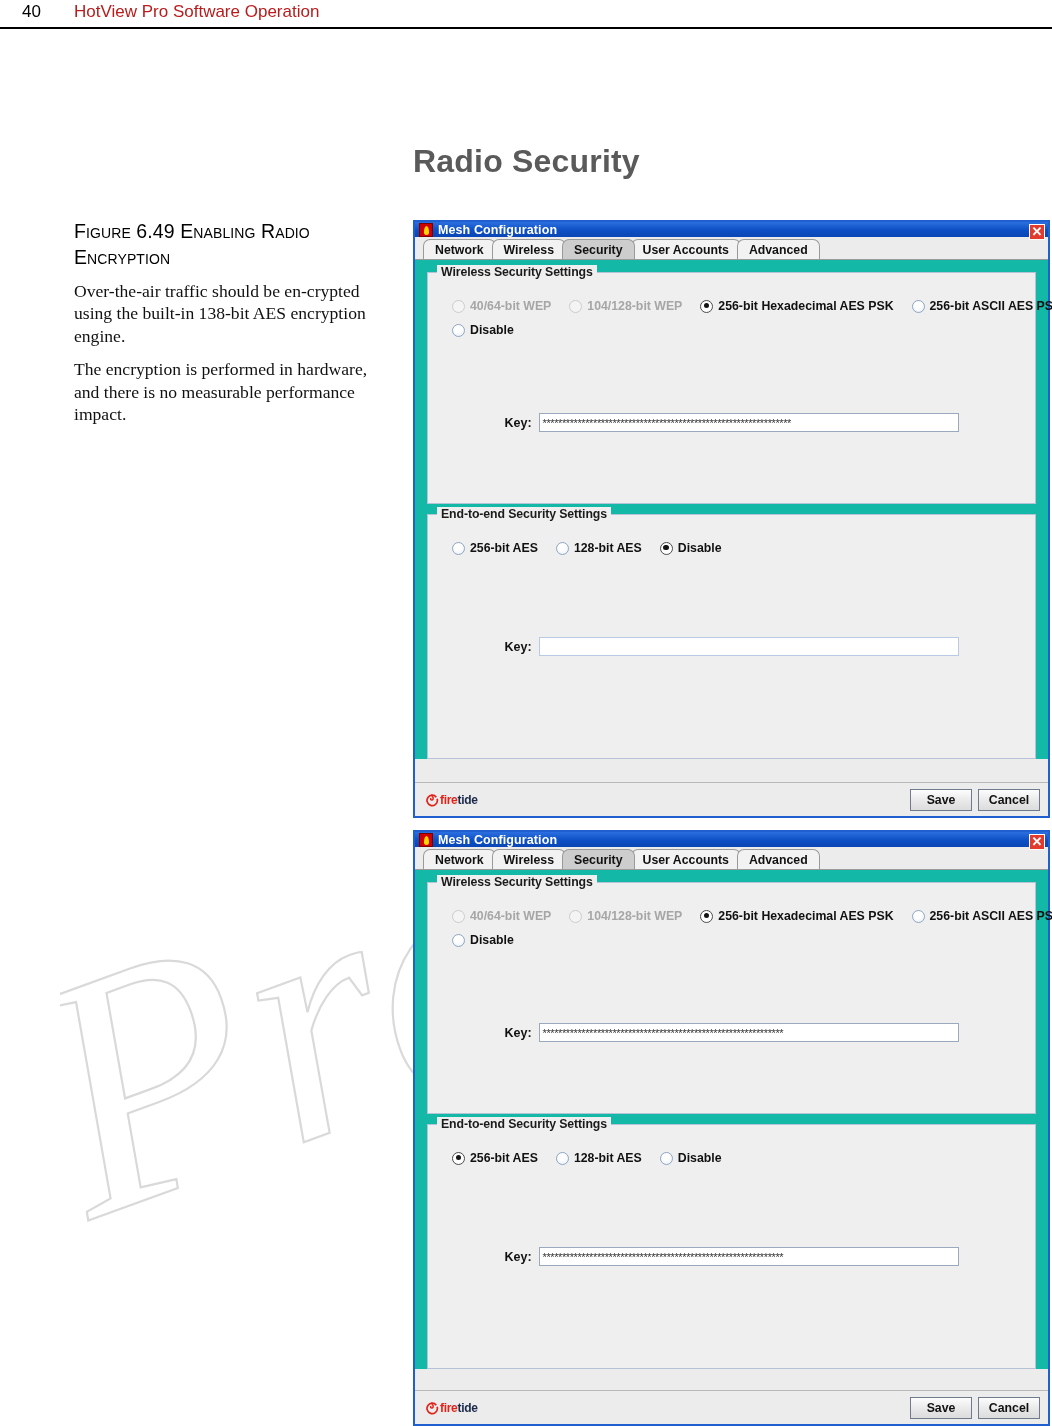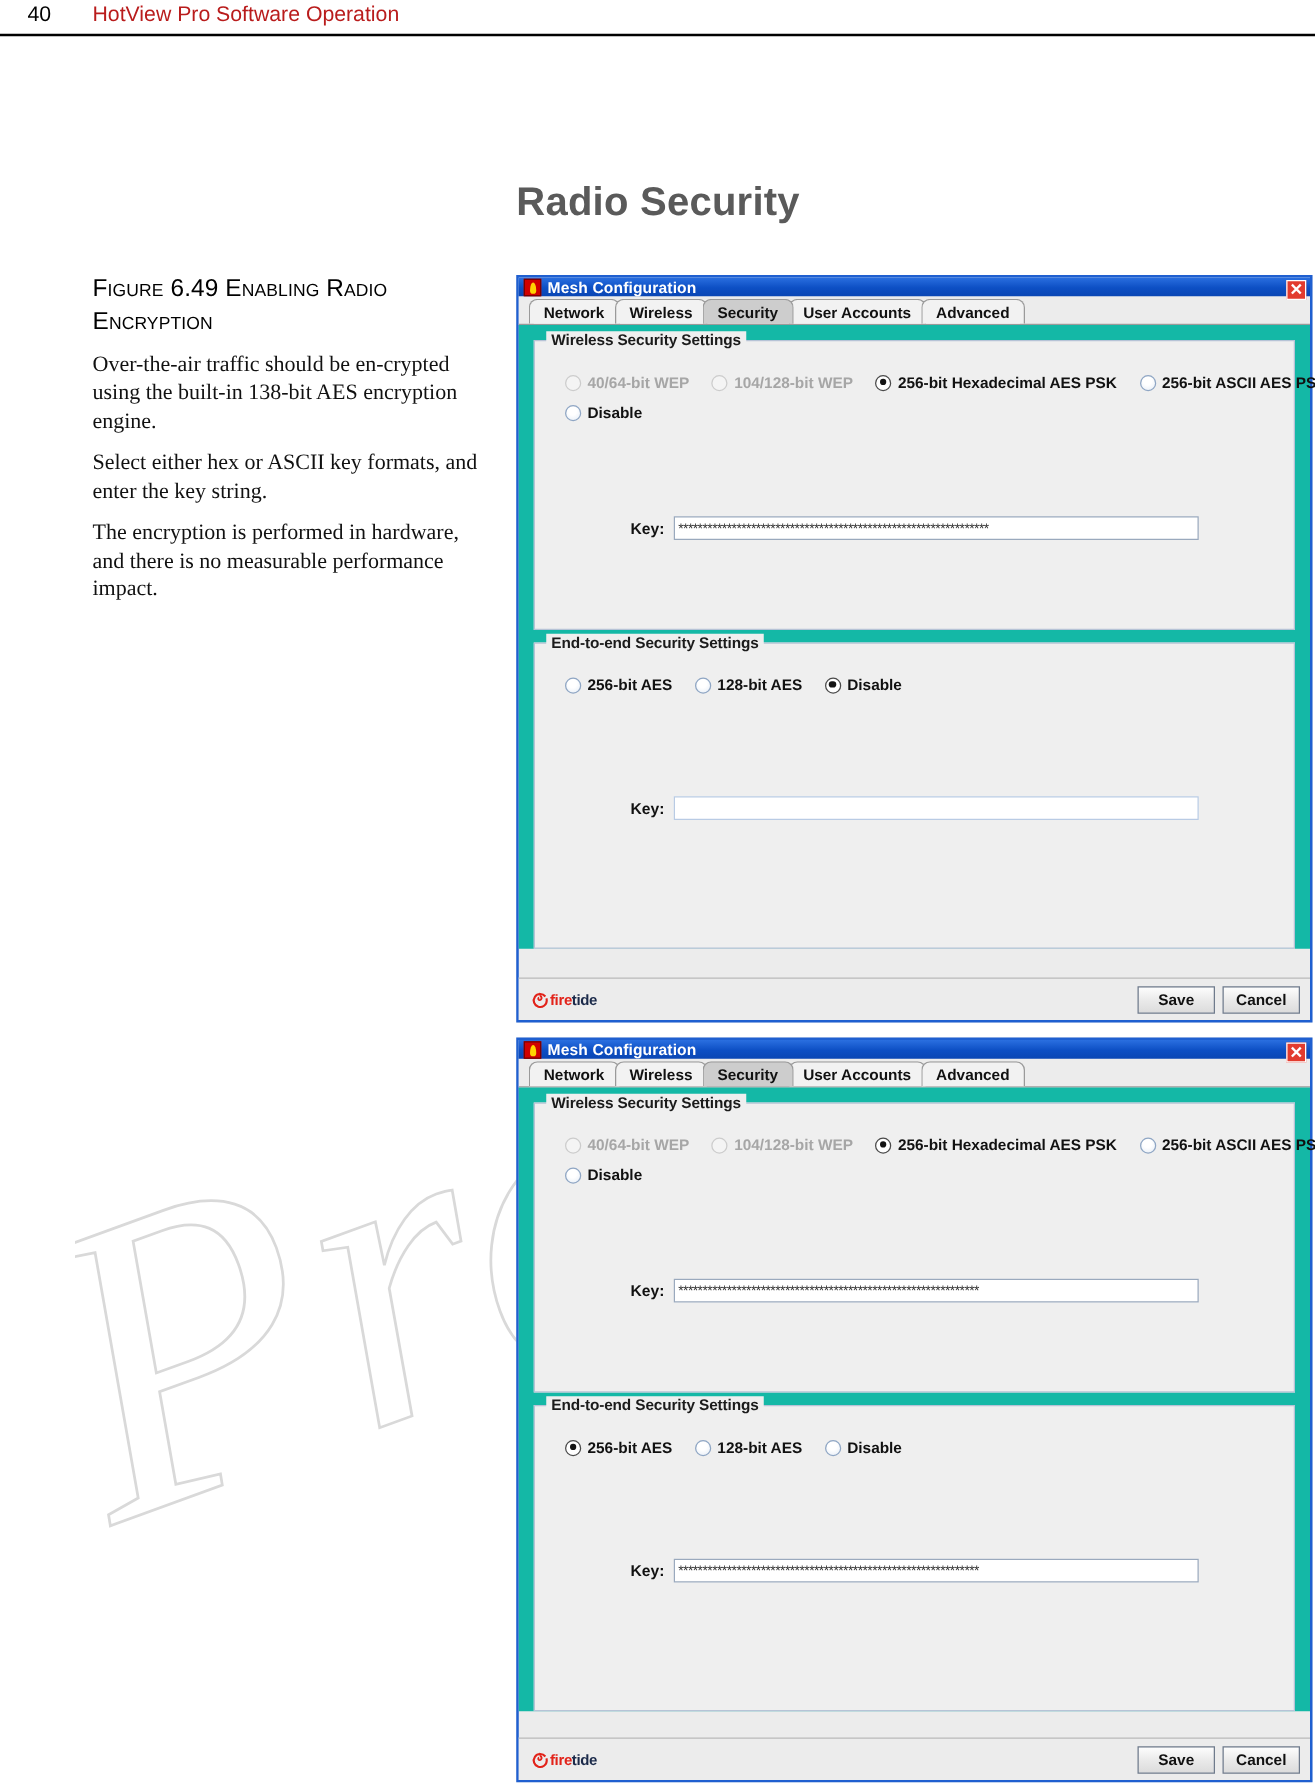--- a/index.html
+++ b/index.html
@@ -339,21 +339,20 @@
   <span class="pageno">40</span>
   <span class="title">HotView Pro Software Operation</span>
   <span class="rule"></span>
 </div>
 
 <div class="section-title">Radio Security</div>
 
 <div class="caption" id="caption-1">
   <div class="caption-head">Figure 6.49 Enabling Radio Encryption</div>
   <p>Over-the-air traffic should be en-crypted using the built-in 138-bit AES encryption engine.</p>
-  <p>Select either hex or ASCII key formats, and enter the key string.</p>
   <p>The encryption is performed in hardware, and there is no measurable performance impact.</p>
 </div>
 
 <div class="caption" id="caption-2">
 </div>
 
 <div class="dialog" id="dialog-1">
 
   <div class="titlebar">
     <span class="tb-icon"></span>

